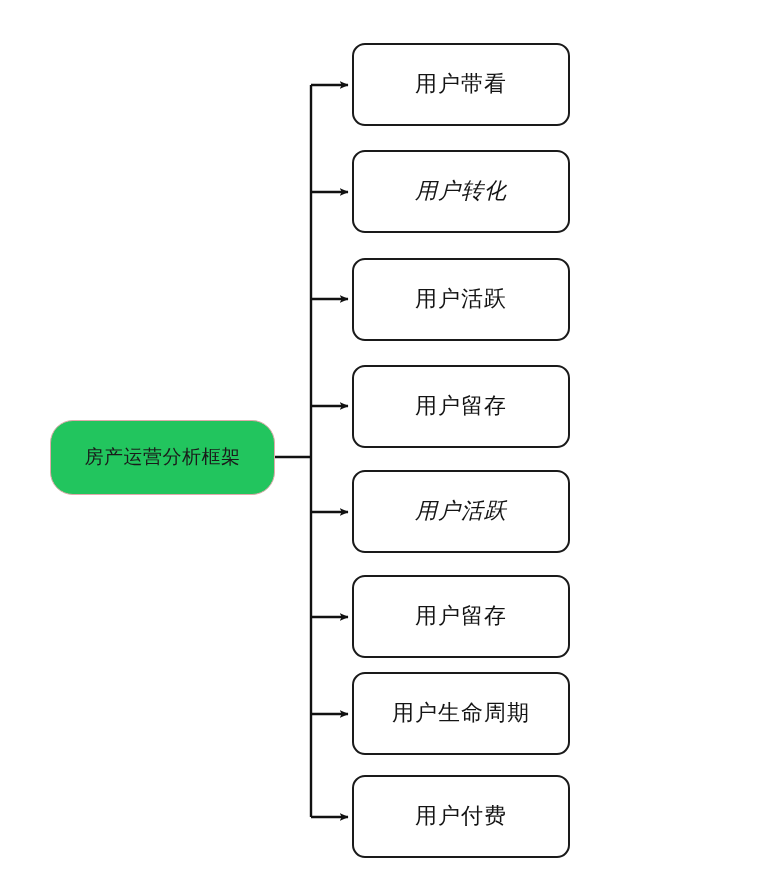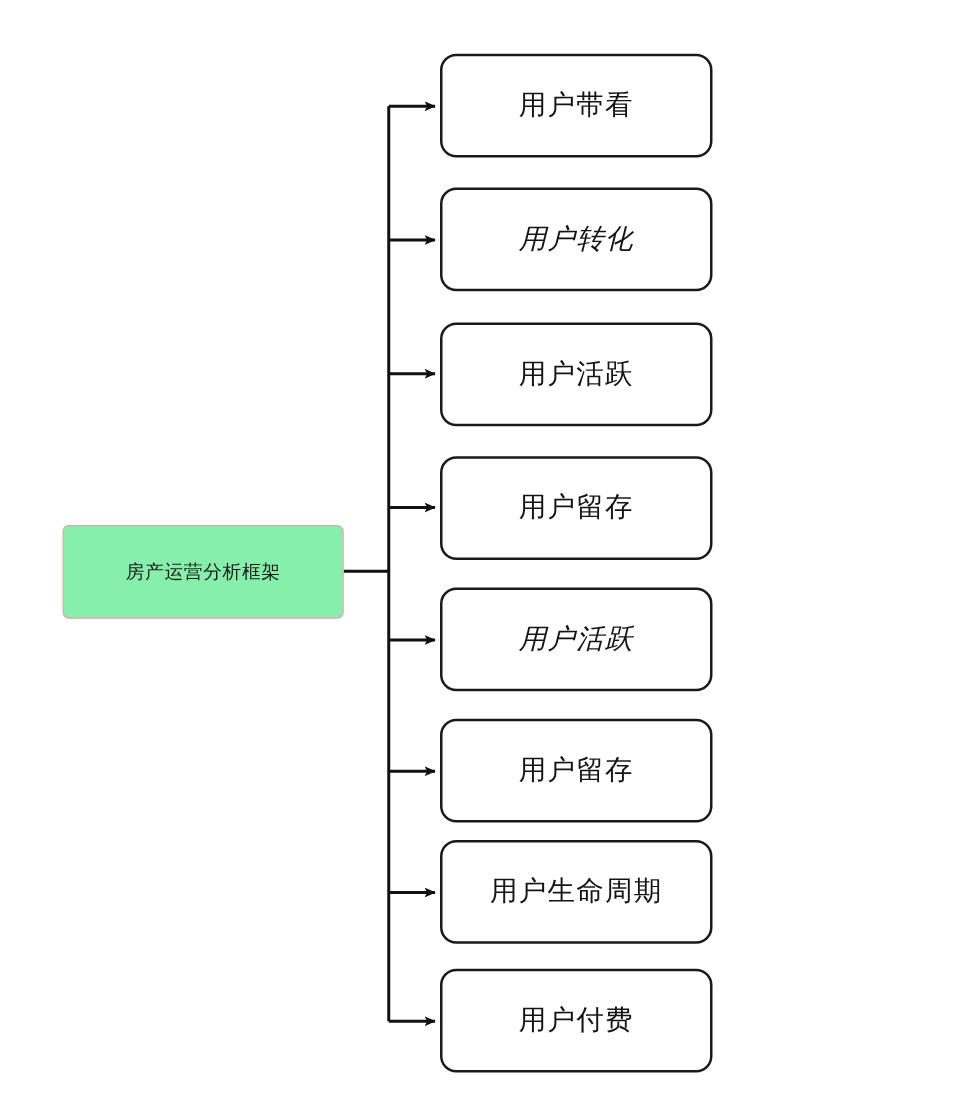--- a/index.html
+++ b/index.html
@@ -32,25 +32,25 @@
     align-items: center;
     justify-content: center;
     text-align: center;
     line-height: 1.2;
   }
   .root-node {
     left: 50px;
     top: 420px;
     width: 225px;
     height: 75px;
-    background: #86efac;
+    background: #22c55e;
     border: 1.6px solid #e0a9ab;
-    border-radius: 5px;
+    border-radius: 23px;
     color: #1a1a1a;
-    font-size: 15px;
+    font-size: 19px;
     letter-spacing: 0.5px;
   }
   .child-node {
     left: 352px;
     width: 218px;
     height: 83px;
     background: #ffffff;
     border: 2.2px solid #1a1a1a;
     border-radius: 13px;
     color: #141414;

